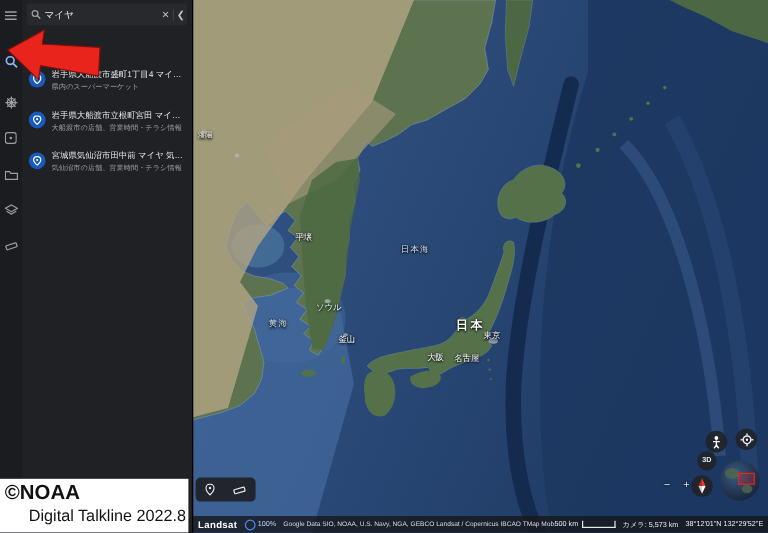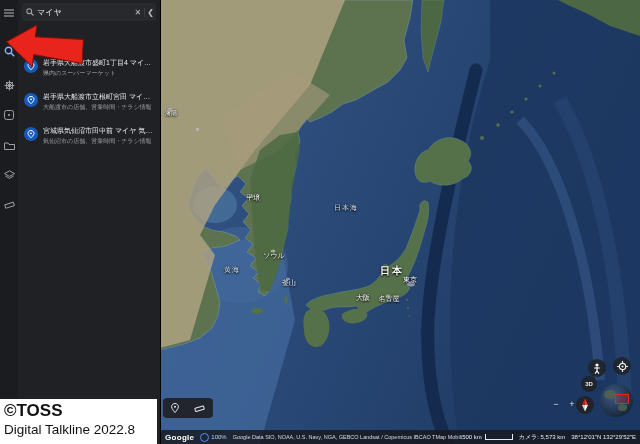--- a/index.html
+++ b/index.html
@@ -69,21 +69,21 @@
   .statusbar .right{display:flex;align-items:center;font-size:6px;color:#e8eaed;white-space:nowrap;margin-right:4px;}
   .statusbar .scale{display:flex;align-items:flex-end;margin-right:6px;}
   .statusbar .scalebar{width:26px;height:5px;border-left:1px solid #e8eaed;border-right:1px solid #e8eaed;
     border-bottom:1px solid #e8eaed;margin-left:3px;}
   .statusbar .cam{margin-right:6px;}
 
   
   .watermark{position:absolute;left:0;top:399px;width:157px;height:45px;background:#fff;z-index:70;
     color:#111;padding-left:4px;box-sizing:border-box;}
   .watermark .l1{font-size:17px;font-weight:bold;line-height:21px;margin-top:1px;}
-  .watermark .l2{font-size:13.5px;line-height:17px;}
+  .watermark .l2{font-size:13.5px;line-height:17px;margin-left:20px;}
 </style>
 </head>
 <body>
 
 <div class="screen">
 
   <div class="rail">
     <div class="rbtn">
       <svg width="10" height="8">
         <g stroke="#9aa0a6" stroke-width="1.2">
@@ -305,35 +305,35 @@
         <polygon points="5,13.5 2,7 5,7" fill="#cfcfcf"></polygon>
       </svg>
     </div>
     <div class="globe">
       <div class="land" style="left:4px;top:6px;width:12px;height:9px"></div>
       <div class="land" style="left:18px;top:20px;width:9px;height:7px"></div>
       <div class="vp"></div>
     </div>
 
     <div class="statusbar">
-      <div class="logo">Google</div>
+      <div class="logo">Landsat</div>
       <div class="pct">
         <div class="ring"></div>
         <span>100%</span>
       </div>
       <div class="attr">Google   Data SIO, NOAA, U.S. Navy, NGA, GEBCO    Landsat / Copernicus    IBCAO    TMap Mobility</div>
       <div class="right">
         <div class="scale">
           <span>500 km</span>
           <div class="scalebar"></div>
         </div>
         <span class="cam">カメラ: 5,573 km</span>
         <span>38°12'01"N 132°29'52"E</span>
       </div>
     </div>
   </div>
 
   <div class="watermark">
-    <div class="l1">©TOSS</div>
+    <div class="l1">©NOAA</div>
     <div class="l2">Digital Talkline 2022.8</div>
   </div>
 
 </div>
 
 </body></html>

